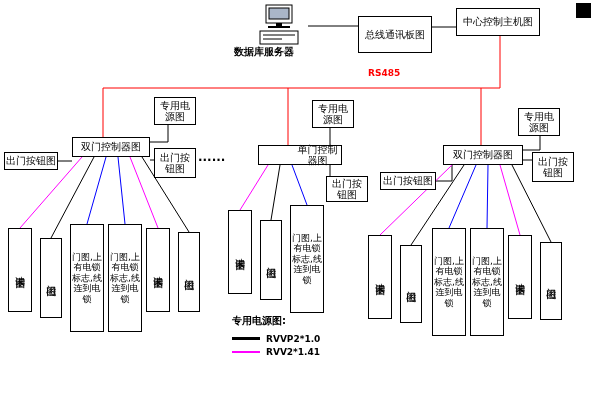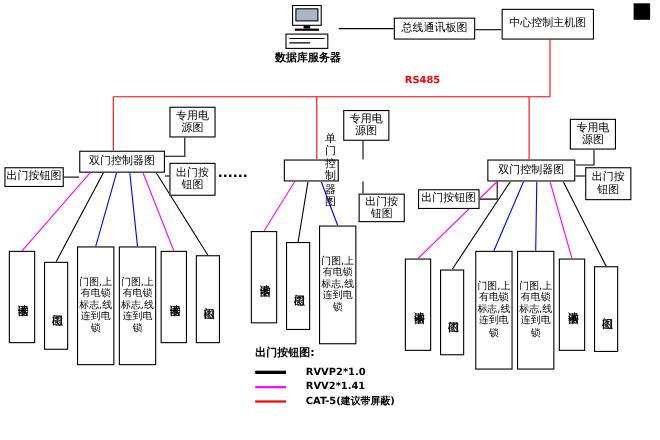--- a/index.html
+++ b/index.html
@@ -14,21 +14,21 @@
     font-size:10px;line-height:1.15;box-sizing:border-box;padding:1px;z-index:2;
   }
   .vbox{writing-mode:vertical-rl;text-orientation:upright;letter-spacing:1px;}
   .small{font-size:9px;}
   .plain{position:absolute;z-index:3;background:transparent;border:none;}
   .bold{font-weight:bold;text-align:center;}
   .red{color:#ff0000;}
   #wires{position:absolute;left:0;top:0;z-index:1;}
   .legend{position:absolute;left:232px;top:314px;z-index:3;width:150px;}
   .legend-title{font-size:10px;font-weight:bold;margin-bottom:4px;}
-  .legend-row{display:flex;align-items:center;height:13px;gap:12px;}
+  .legend-row{display:flex;align-items:center;height:13px;}
   .legend-line{display:inline-block;width:28px;height:2px;margin-right:6px;}
   .legend-label{font-size:9px;font-weight:bold;}
   .corner{position:absolute;background:#000;z-index:3;}
 </style>
 </head>
 <body>
 
 <svg id="wires" width="600" height="400">
 
   <g stroke="#000000" stroke-width="1" fill="none">
@@ -82,65 +82,61 @@
 
 <svg class="plain" style="left:252px;top:4px;" width="56" height="42">
   <rect x="14" y="1" width="26" height="18" fill="#ffffff" stroke="#000"></rect>
   <rect x="17" y="4" width="20" height="11" fill="#aab6c8" stroke="#000"></rect>
   <rect x="24" y="19" width="6" height="3" fill="#000"></rect>
   <rect x="16" y="22" width="22" height="2" fill="#000"></rect>
   <rect x="8" y="27" width="38" height="13" fill="#ffffff" stroke="#000"></rect>
   <line x1="11" y1="31" x2="43" y2="31" stroke="#000"></line>
   <line x1="11" y1="35" x2="30" y2="35" stroke="#000"></line>
 </svg>
-<div class="plain bold" style="left:236px;top:45px;width:88px;text-align:center;font-size:10px;">数据库服务器</div>
+<div class="plain bold" style="left:220px;top:45px;width:88px;text-align:center;font-size:10px;">数据库服务器</div>
 
-<div class="box" style="left:358px;top:16px;width:74px;height:20px;">总线通讯板图</div>
+<div class="box" style="left:358px;top:16px;width:74px;height:37px;">总线通讯板图</div>
 <div class="box" style="left:456px;top:8px;width:84px;height:28px;">中心控制主机图</div>
 <div class="corner" style="left:576px;top:3px;width:15px;height:15px;"></div>
 <div class="plain bold red" style="left:368px;top:68px;font-size:9px;">RS485</div>
 
 <div class="plain bold" style="left:198px;top:150px;font-size:12px;">......</div>
 
 <div class="box" style="left:72px;top:137px;width:78px;height:20px;">双门控制器图</div>
 <div class="box" style="left:154px;top:97px;width:42px;height:28px;">专用电源图</div>
 <div class="box" style="left:4px;top:152px;width:54px;height:18px;">出门按钮图</div>
 <div class="box" style="left:154px;top:148px;width:42px;height:30px;">出门按钮图</div>
 <div class="box vbox" style="left:8px;top:228px;width:24px;height:84px;">读卡器图</div>
 <div class="box vbox" style="left:40px;top:238px;width:22px;height:80px;">门磁图</div>
 <div class="box small" style="left:70px;top:224px;width:34px;height:108px;">门图,上有电锁标志,线连到电锁</div>
 <div class="box small" style="left:108px;top:224px;width:34px;height:108px;">门图,上有电锁标志,线连到电锁</div>
 <div class="box vbox" style="left:146px;top:228px;width:24px;height:84px;">读卡器图</div>
 <div class="box vbox" style="left:178px;top:232px;width:22px;height:80px;">门磁图</div>
 
-<div class="box" style="left:258px;top:145px;width:50px;height:20px;padding-left:36px;">单门控制器图</div>
+<div class="box" style="left:258px;top:145px;width:84px;height:20px;padding-left:36px;">单门控制器图</div>
 <div class="box" style="left:312px;top:100px;width:42px;height:28px;">专用电源图</div>
 <div class="box" style="left:326px;top:176px;width:42px;height:26px;">出门按钮图</div>
 <div class="box vbox" style="left:228px;top:210px;width:24px;height:84px;">读卡器图</div>
 <div class="box vbox" style="left:260px;top:220px;width:22px;height:80px;">门磁图</div>
 <div class="box small" style="left:290px;top:205px;width:34px;height:108px;">门图,上有电锁标志,线连到电锁</div>
 
 <div class="box" style="left:443px;top:145px;width:80px;height:20px;">双门控制器图</div>
 <div class="box" style="left:518px;top:108px;width:42px;height:28px;">专用电源图</div>
 <div class="box" style="left:380px;top:172px;width:56px;height:18px;">出门按钮图</div>
 <div class="box" style="left:532px;top:152px;width:42px;height:30px;">出门按钮图</div>
 <div class="box vbox" style="left:368px;top:235px;width:24px;height:84px;">读卡器图</div>
 <div class="box vbox" style="left:400px;top:245px;width:22px;height:78px;">门磁图</div>
 <div class="box small" style="left:432px;top:228px;width:34px;height:108px;">门图,上有电锁标志,线连到电锁</div>
 <div class="box small" style="left:470px;top:228px;width:34px;height:108px;">门图,上有电锁标志,线连到电锁</div>
 <div class="box vbox" style="left:508px;top:235px;width:24px;height:84px;">读卡器图</div>
 <div class="box vbox" style="left:540px;top:242px;width:22px;height:78px;">门磁图</div>
 
 <div class="legend">
-  <div class="legend-title">出门按钮图:</div>
+  <div class="legend-title">专用电源图:</div>
   <div class="legend-row">
     <span class="legend-line" style="height: 3px; background-color: rgb(0, 0, 0);"></span>
     <span class="legend-label">RVVP2*1.0</span>
   </div>
   <div class="legend-row">
     <span class="legend-line" style="background-color: rgb(255, 0, 255);"></span>
     <span class="legend-label">RVV2*1.41</span>
   </div>
-  <div class="legend-row">
-    <span class="legend-line" style="background-color: rgb(255, 0, 0);"></span>
-    <span class="legend-label">CAT-5(建议带屏蔽)</span>
-  </div>
 </div>
 
 </body></html>

